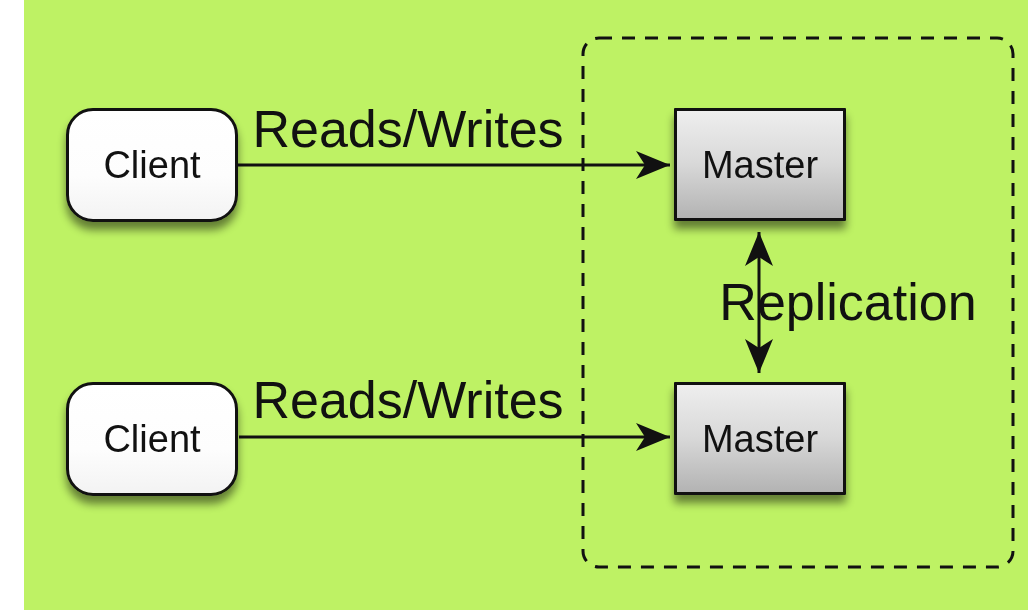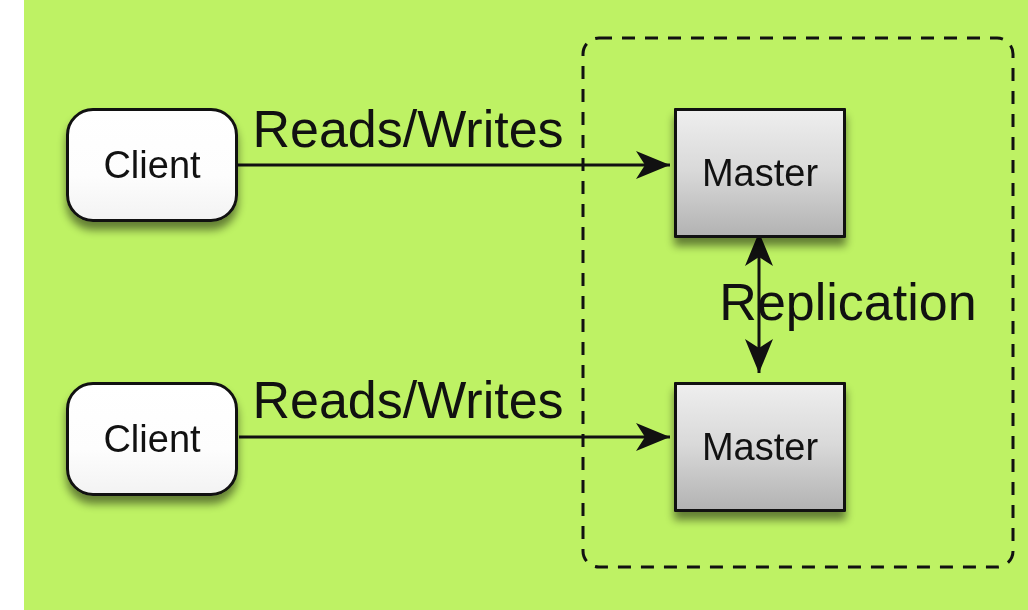--- a/index.html
+++ b/index.html
@@ -43,21 +43,21 @@
     width: 172px;
     height: 114px;
     border-radius: 27px;
     background: linear-gradient(180deg, #ffffff 0%, #fdfdfd 60%, #f3f3f3 100%);
   }
   .client.row1 { top: 108px; }
   .client.row2 { top: 382px; }
   .master {
     left: 650px;
     width: 172px;
-    height: 130px;
+    height: 113px;
     border-radius: 1px;
     background: linear-gradient(180deg, #eeeeee 0%, #d9d9d9 48%, #b3b3b3 100%);
   }
   .master.row1 { top: 108px; }
   .master.row2 { top: 382px; }
   .edge-label {
     position: absolute;
     z-index: 3;
     font-size: 52px;
     line-height: 1.1;

